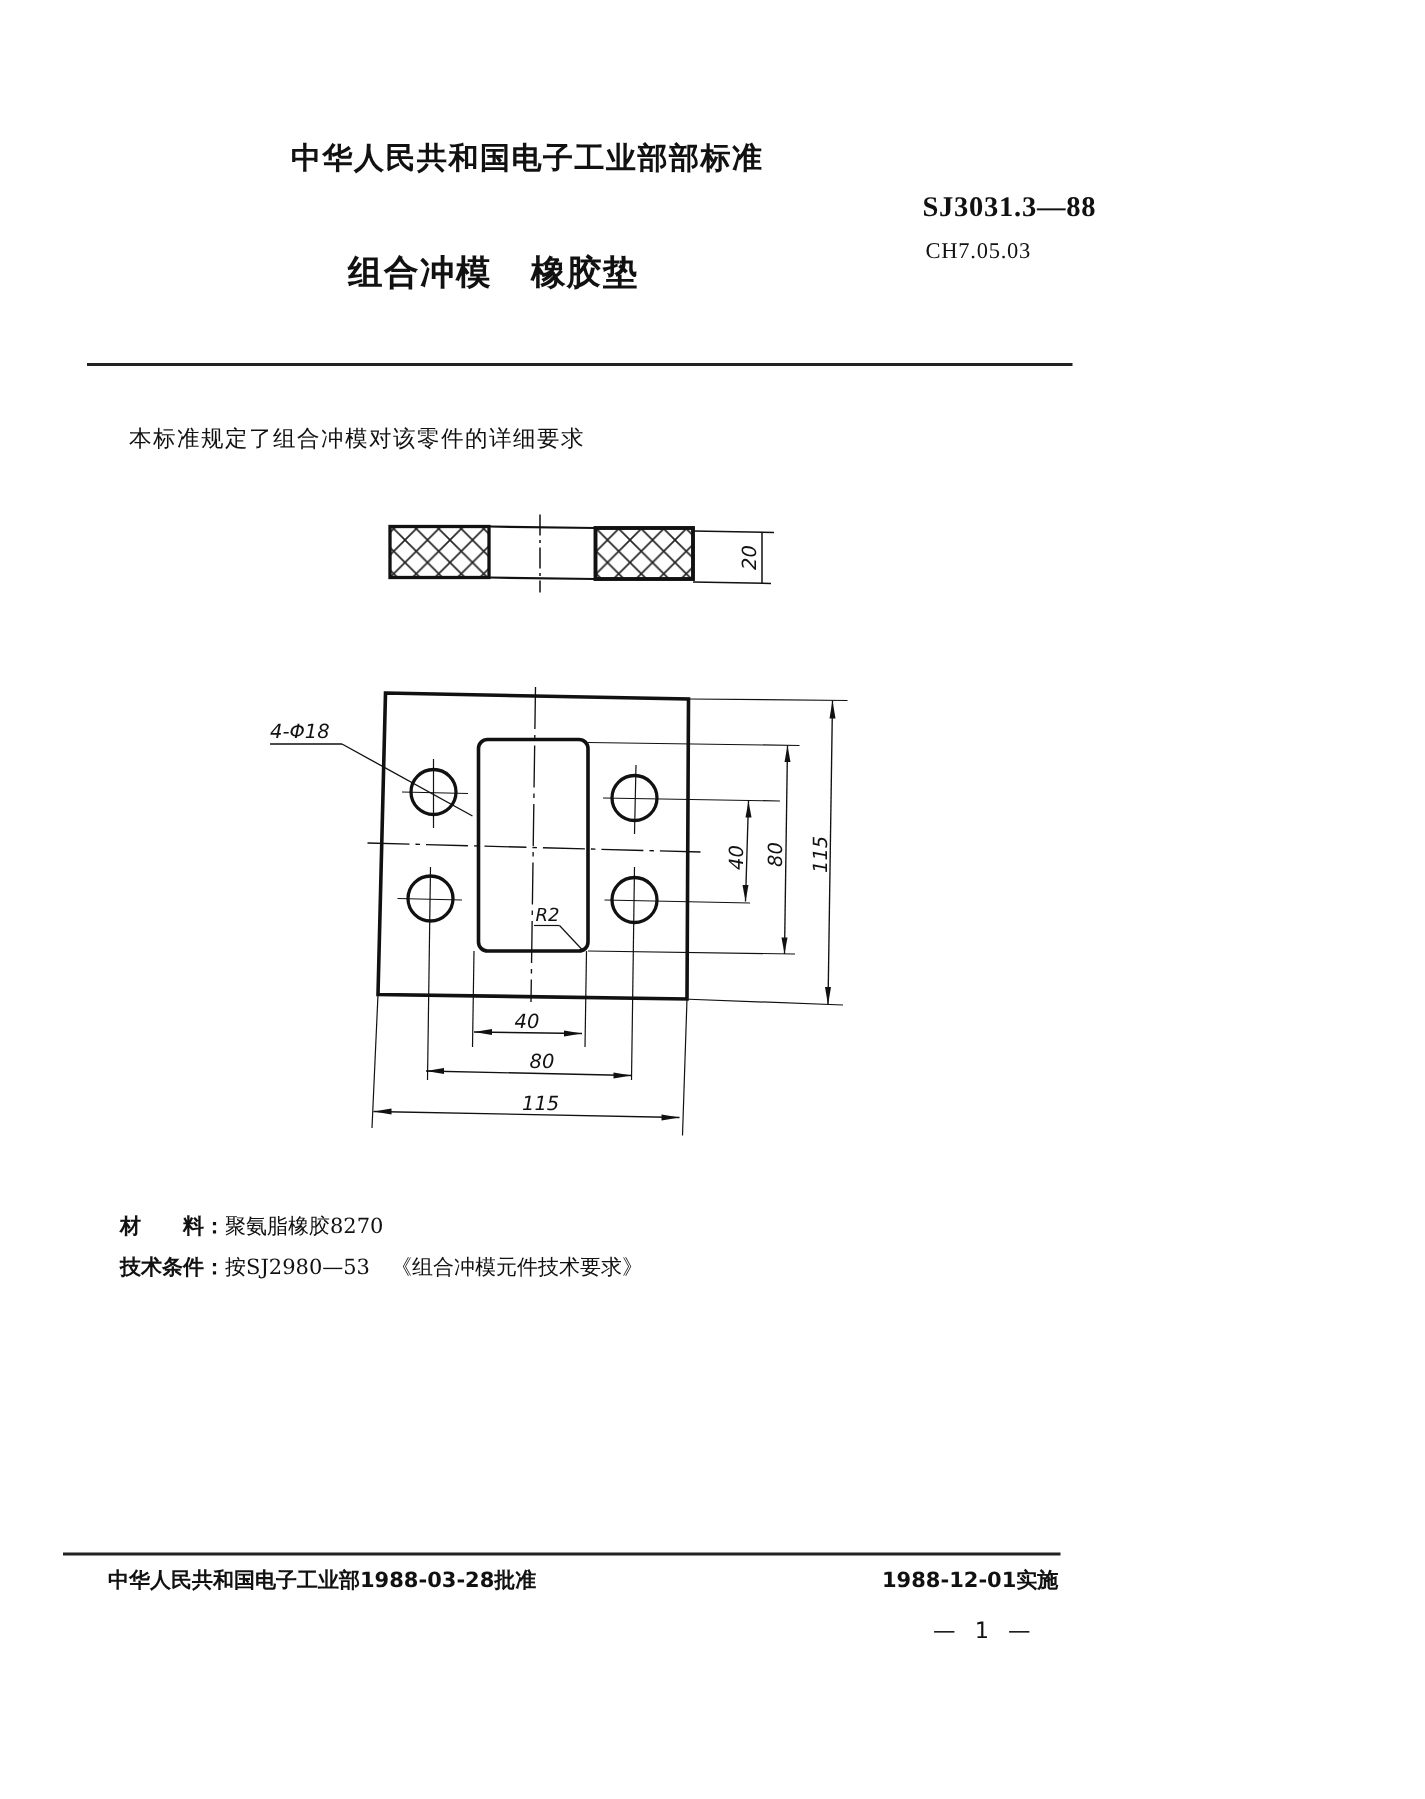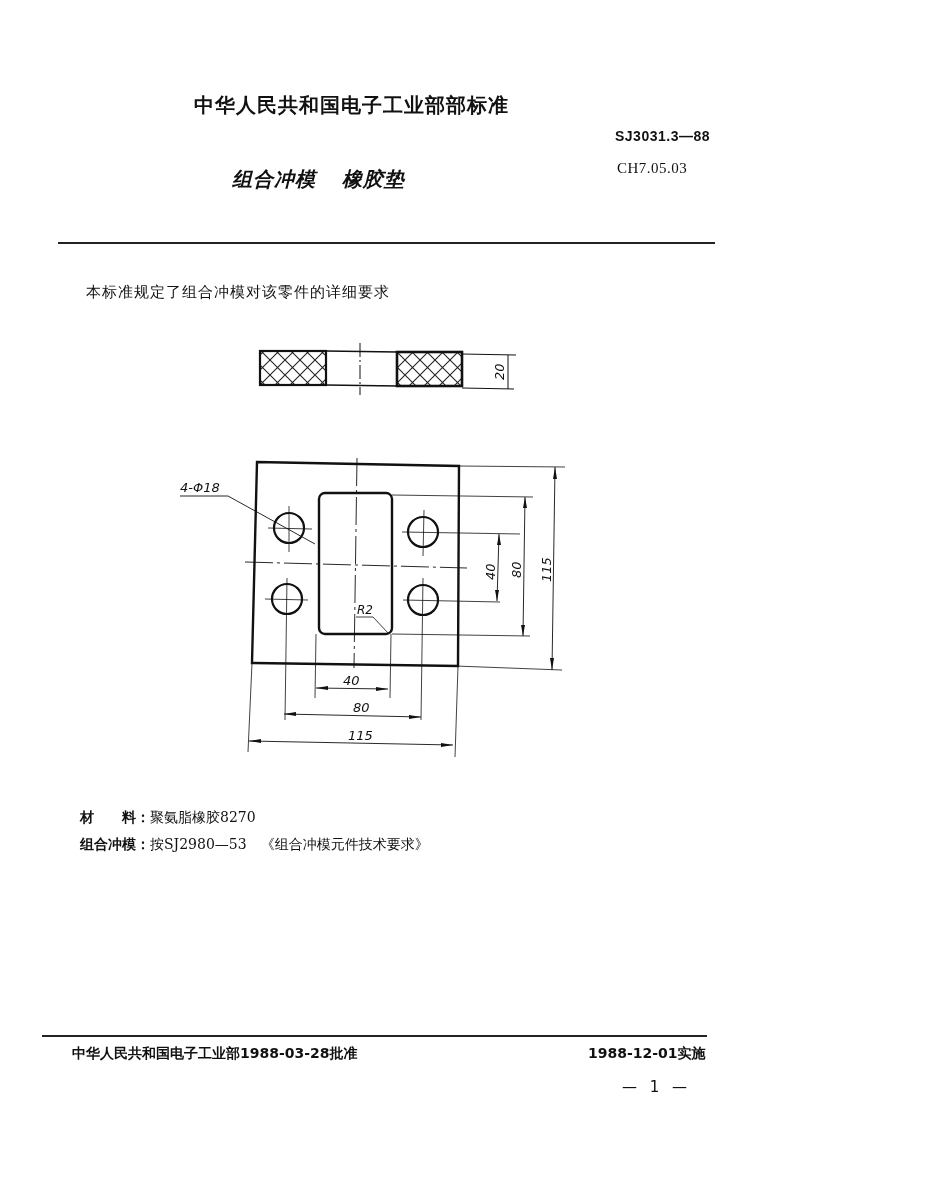--- a/index.html
+++ b/index.html
@@ -1,22 +1,22 @@
 <!DOCTYPE html>
 <html><head>
 <meta charset="utf-8">
 <style>
   html, body { margin:0; padding:0; background:#ffffff; }
   body { width:950px; height:1199px; position:relative; overflow:hidden;
          font-family:"DejaVu Sans", sans-serif; color:#111; }
   .abs { position:absolute; white-space:nowrap; }
   .issuer { left:170px; top:92px; font-size:20px; font-weight:bold; letter-spacing:1px;margin-left:24px; }
-  .std-no { left:615px; top:128px; font-size:14px; font-weight:bold; font-family:Liberation Sans, sans-serif; letter-spacing:0.5px; }
+  .std-no { left:615px; top:128px; font-size:19px; font-weight:bold; font-family:Liberation Serif, serif; letter-spacing:0.5px; }
   .class-no { left:617px; top:160px; font-size:15px; font-family:Liberation Serif, serif; letter-spacing:0.5px; }
-  .title { left:232px; top:166px; font-size:20px; font-weight:bold; letter-spacing:1px;font-style:italic; }
+  .title { left:232px; top:166px; font-size:23px; font-weight:bold; letter-spacing:1px; }
   .title .gap { display:inline-block; width:26px; }
   .rule-top { left:58px; top:242px; width:657px; height:0; border-top:2.5px solid #222; }
   .scope { left:86px; top:255px; font-size:15px; letter-spacing:1px;margin-top:28px; }
   .drawing { left:0; top:0; width:950px; height:1199px; }
   .mat { left:80px; top:809px; font-size:14px;text-align:center; }
   .mat b, .tech b { font-weight:bold; }
   .mat .val, .tech .val { font-family:"DejaVu Serif", serif; }
   .tech { left:80px; top:836px; font-size:14px; }
   .rule-bot { left:42px; top:1035px; width:665px; height:0; border-top:2.5px solid #222; }
   .approve { left:42px; top:1045px; font-size:14px; font-weight:bold;margin-left:30px; }
@@ -126,19 +126,19 @@
     <text class="dim" x="343" y="685">40</text>
     <text class="dim" x="353" y="712">80</text>
     <text class="dim" x="348" y="740">115</text>
   </g>
 </svg>
 
 <div class="abs mat">
   <b>材　　料：</b><span class="val">聚氨脂橡胶8270</span>
 </div>
 <div class="abs tech">
-  <b>组合冲模：</b><span class="val">按SJ2980—53　《组合冲模元件技术要求》</span>
+  <b>技术条件：</b><span class="val">按SJ2980—53　《组合冲模元件技术要求》</span>
 </div>
 
 <div class="abs rule-bot"></div>
 <div class="abs approve">中华人民共和国电子工业部1988-03-28批准</div>
 <div class="abs effect">1988-12-01实施</div>
 <div class="abs page-no">— 1 —</div>
 
 </body></html>

